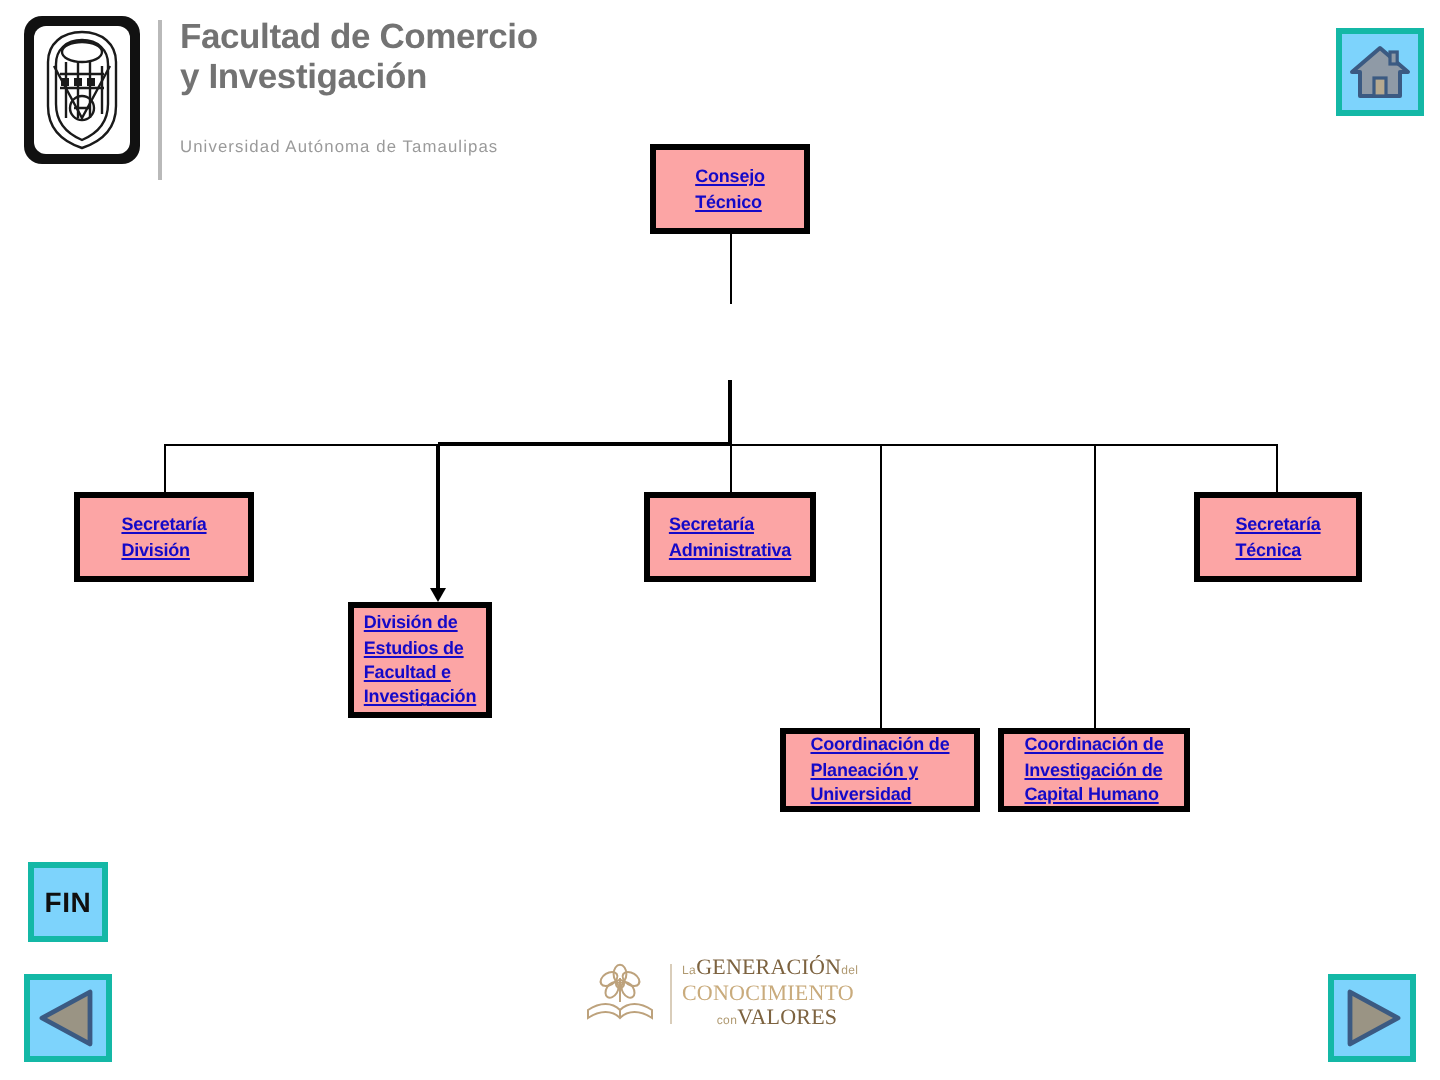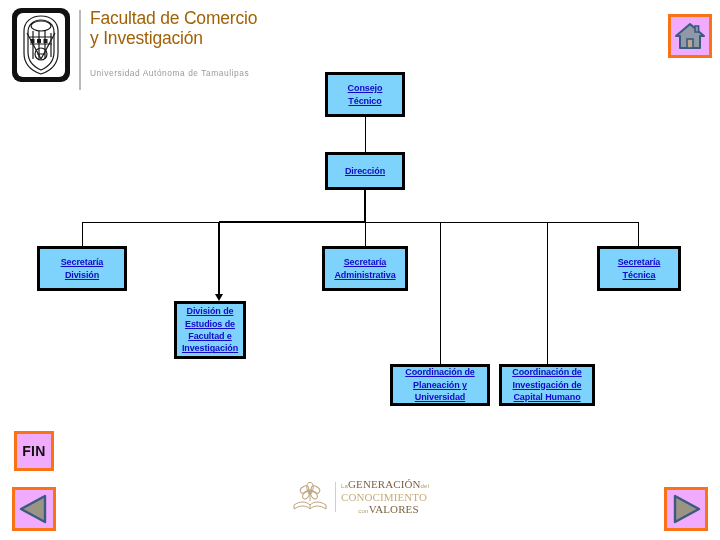--- a/index.html
+++ b/index.html
@@ -60,64 +60,63 @@
     background: #b9b9b9;
     margin: 2px 9px 6px 9px;
     flex: 0 0 auto;
   }
   .header-text {
     flex: 1 1 auto;
     padding-top: 1px;
   }
   .header-text .line {
     font-size: 17.5px;
-    font-weight: normal;
-    color: #a16207;
+    font-weight: bold;
+    color: #737373;
     line-height: 19.5px;
     letter-spacing: -0.2px;
     white-space: nowrap;
   }
   .header-text .sub {
     font-size: 8.4px;
     color: #9a9a9a;
     letter-spacing: 0.55px;
     margin-top: 20px;
     white-space: nowrap;
   }
 
   
   .navbtn {
     position: absolute;
-    background: #f0abfc;
-    border: 3px solid #f97316;
+    background: #7dd3fc;
+    border: 3px solid #14b8a6;
     box-sizing: border-box;
   }
   .home-btn { left: 668px; top: 14px; width: 44px; height: 44px; }
   .fin-btn  { left: 14px;  top: 431px; width: 40px; height: 40px;
               display: flex; align-items: center; justify-content: center; }
   .fin-btn .fin-label {
     font-size: 14px;
     font-weight: bold;
     color: #101010;
     letter-spacing: 0.3px;
   }
   .prev-btn { left: 12px;  top: 487px; width: 44px; height: 44px; }
   .next-btn { left: 664px; top: 487px; width: 44px; height: 44px; }
   .navbtn svg { display: block; width: 100%; height: 100%; }
 
   
   .orgbox {
     position: absolute;
     box-sizing: border-box;
-    background: #7dd3fc;
+    background: #fca5a5;
     border: 3px solid #000000;
     display: flex;
     align-items: center;
     justify-content: center;
-    text-align: center;
   }
   .orgbox .org-link {
     color: #1409c8;
     font-size: 9px;
     line-height: 12.4px;
     text-decoration: underline;
     font-weight: bold;
     letter-spacing: -0.1px;
     padding: 0 3px;
   }
@@ -253,25 +252,20 @@
 
   <div class="conn v" style="left:547px; top:222px; height:142px;"></div>
 
   <div class="orgbox b-consejo">
     <span class="org-link">
       <span>Consejo</span><br>
       <span>Técnico</span>
     </span>
   </div>
 
-  <div class="orgbox b-direccion">
-    <span class="org-link">
-      <span>Dirección</span>
-    </span>
-  </div>
 
   <div class="orgbox b-acad">
     <span class="org-link">
       <span>Secretaría</span><br>
       <span>División</span>
     </span>
   </div>
 
   <div class="orgbox b-admin">
     <span class="org-link">

